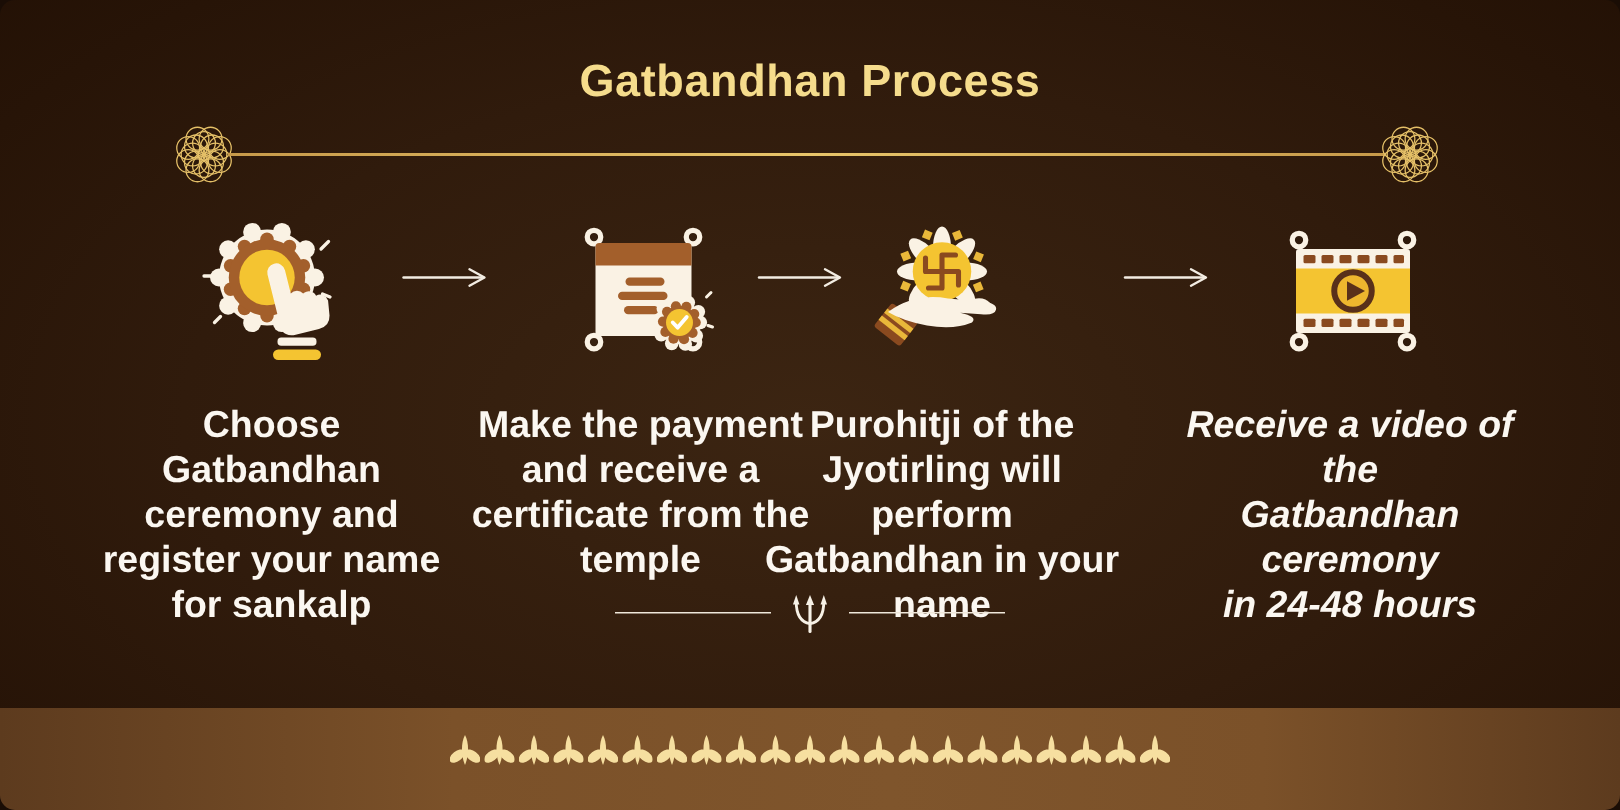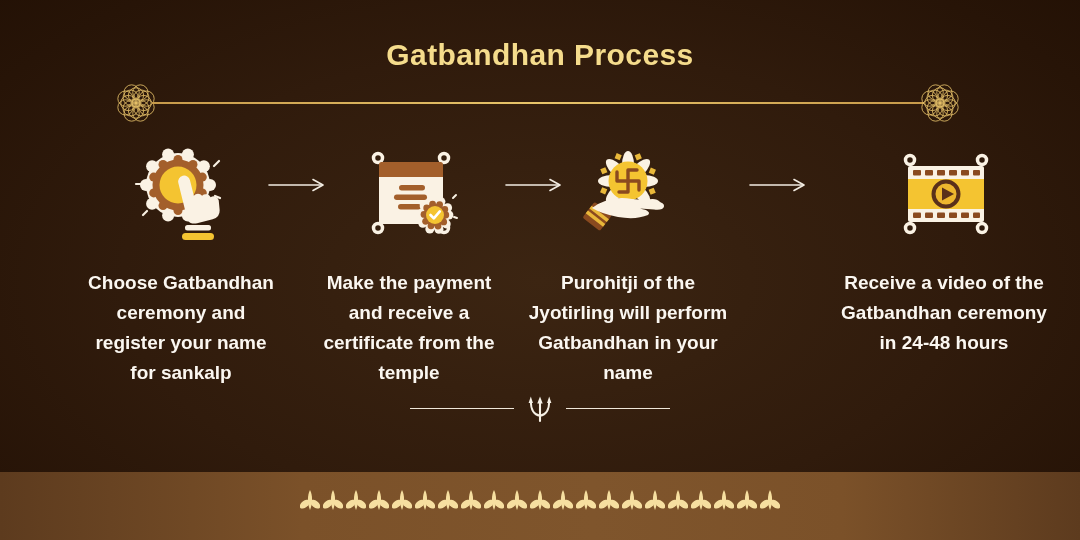--- a/index.html
+++ b/index.html
@@ -1,19 +1,20 @@
 <!DOCTYPE html>
 <html><head>
 <meta charset="utf-8">
 <style>
   html,body{margin:0;padding:0;background:#1a0d05;}
   .canvas{
     position:relative;width:1080px;height:540px;overflow:hidden;
     font-family:"Liberation Sans",sans-serif;
     background:radial-gradient(ellipse 760px 420px at 50% 52%, #3c2512 0%, #301b0c 55%, #271407 85%, #231105 100%);
+    border-radius:10px;
   }
   .page-title{
     position:absolute;top:38px;left:0;width:100%;
     text-align:center;margin:0;
     font-size:30px;font-weight:700;letter-spacing:.4px;
     color:#F5DC8C;
   }
   
   .divider{position:absolute;top:81px;left:0;width:100%;height:44px;}
   .divider .line{
@@ -21,24 +22,24 @@
     background:linear-gradient(90deg,#c79a4a,#e8c56a 50%,#c79a4a);
   }
   .mandala{position:absolute;top:0;width:44px;height:44px;}
   .mandala.left{left:114px;}
   .mandala.right{left:918px;}
   
   .step{position:absolute;top:140px;width:240px;text-align:center;}
   .step .icon-box{height:102px;display:flex;align-items:center;justify-content:center;}
   .step .caption{
     margin:26px 0 0 0;
-    font-size:19px;font-weight:700;line-height:30px;
+    font-size:25px;font-weight:700;line-height:30px;
     color:#FBF7F1;white-space:pre-line;
   }
-  .s1{left:61px;} .s2{left:289px;} .s3{left:508px;} .s4{left:824px;}
+  .s1{left:61px;} .s2{left:307px;} .s3{left:508px;} .s4{left:780px;font-style:italic;}
   .arrow{position:absolute;top:177px;width:60px;height:16px;}
   .a1{left:267px;} .a2{left:504px;} .a3{left:748px;}
   
   .trident-divider{position:absolute;top:392px;left:0;width:100%;height:36px;}
   .trident-divider .tline{position:absolute;top:16px;height:1px;background:#EFE7DA;width:104px;}
   .tline.left{left:410px;} .tline.right{left:566px;}
   .trishul{position:absolute;left:524px;top:0;width:32px;height:34px;}
   
   .bottom-strip{
     position:absolute;left:0;top:472px;width:1080px;height:68px;

